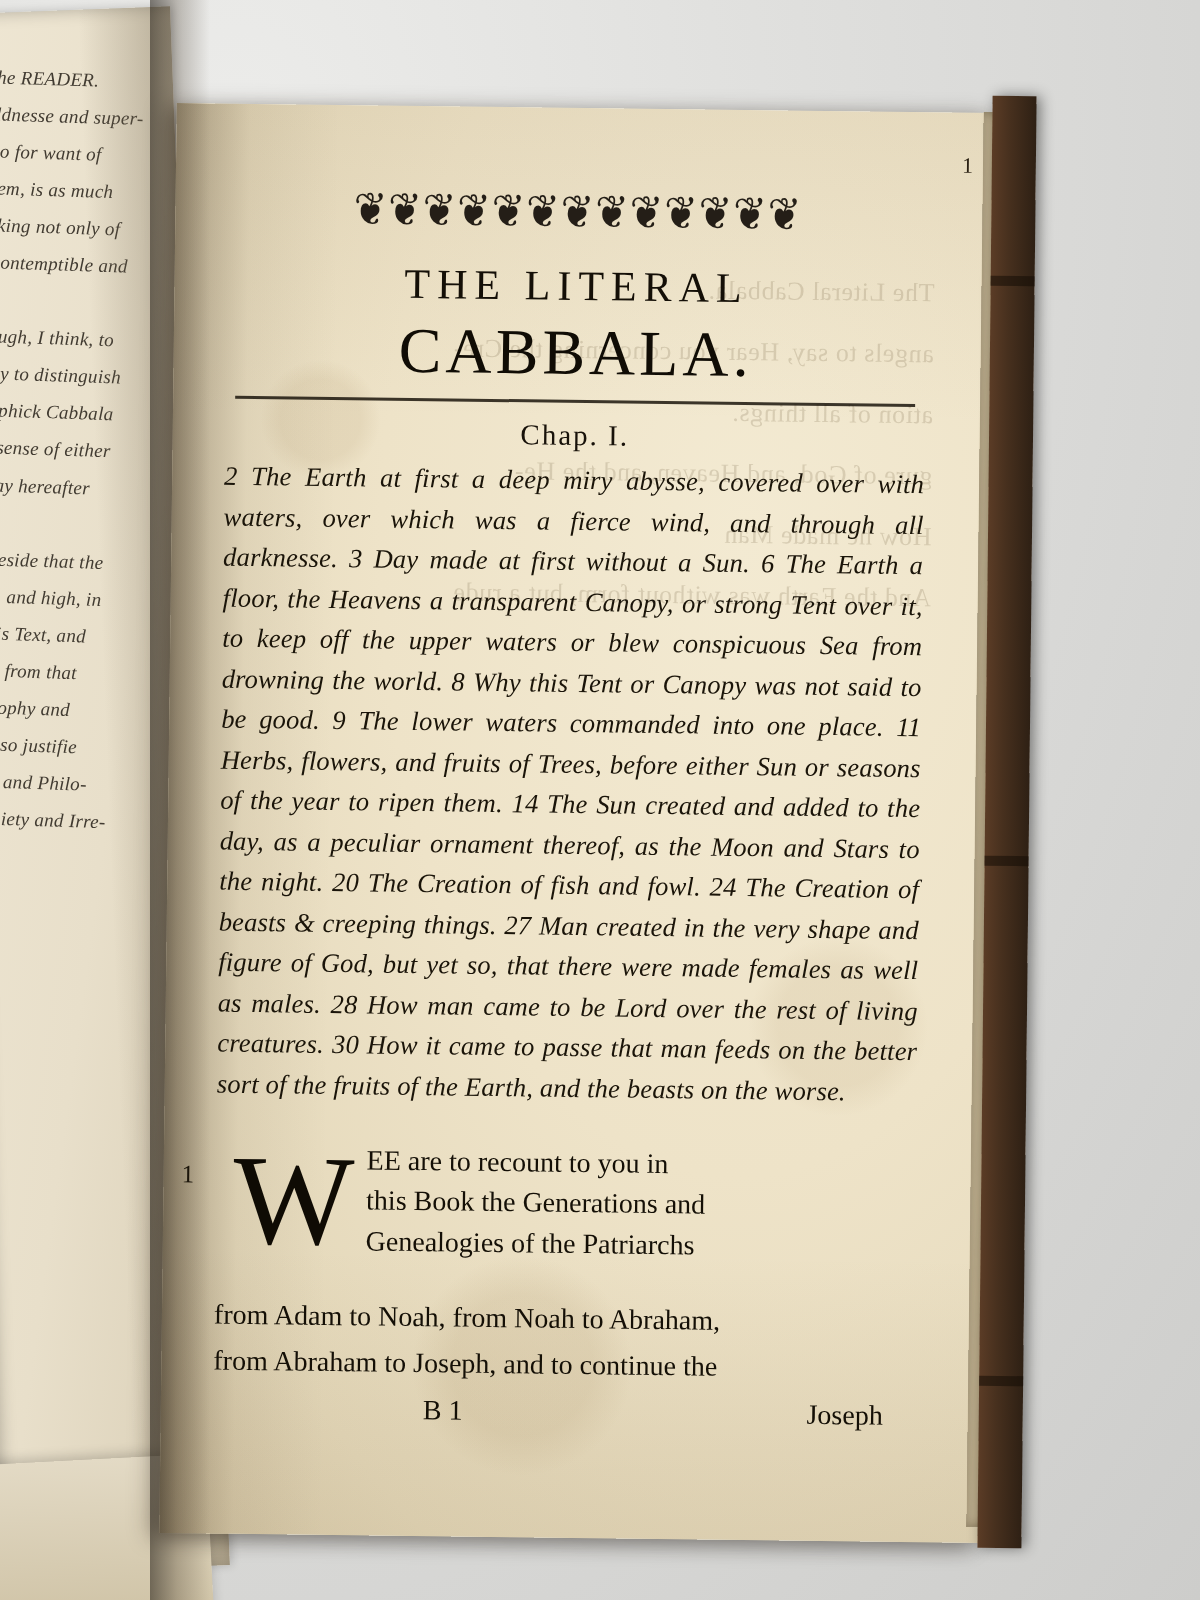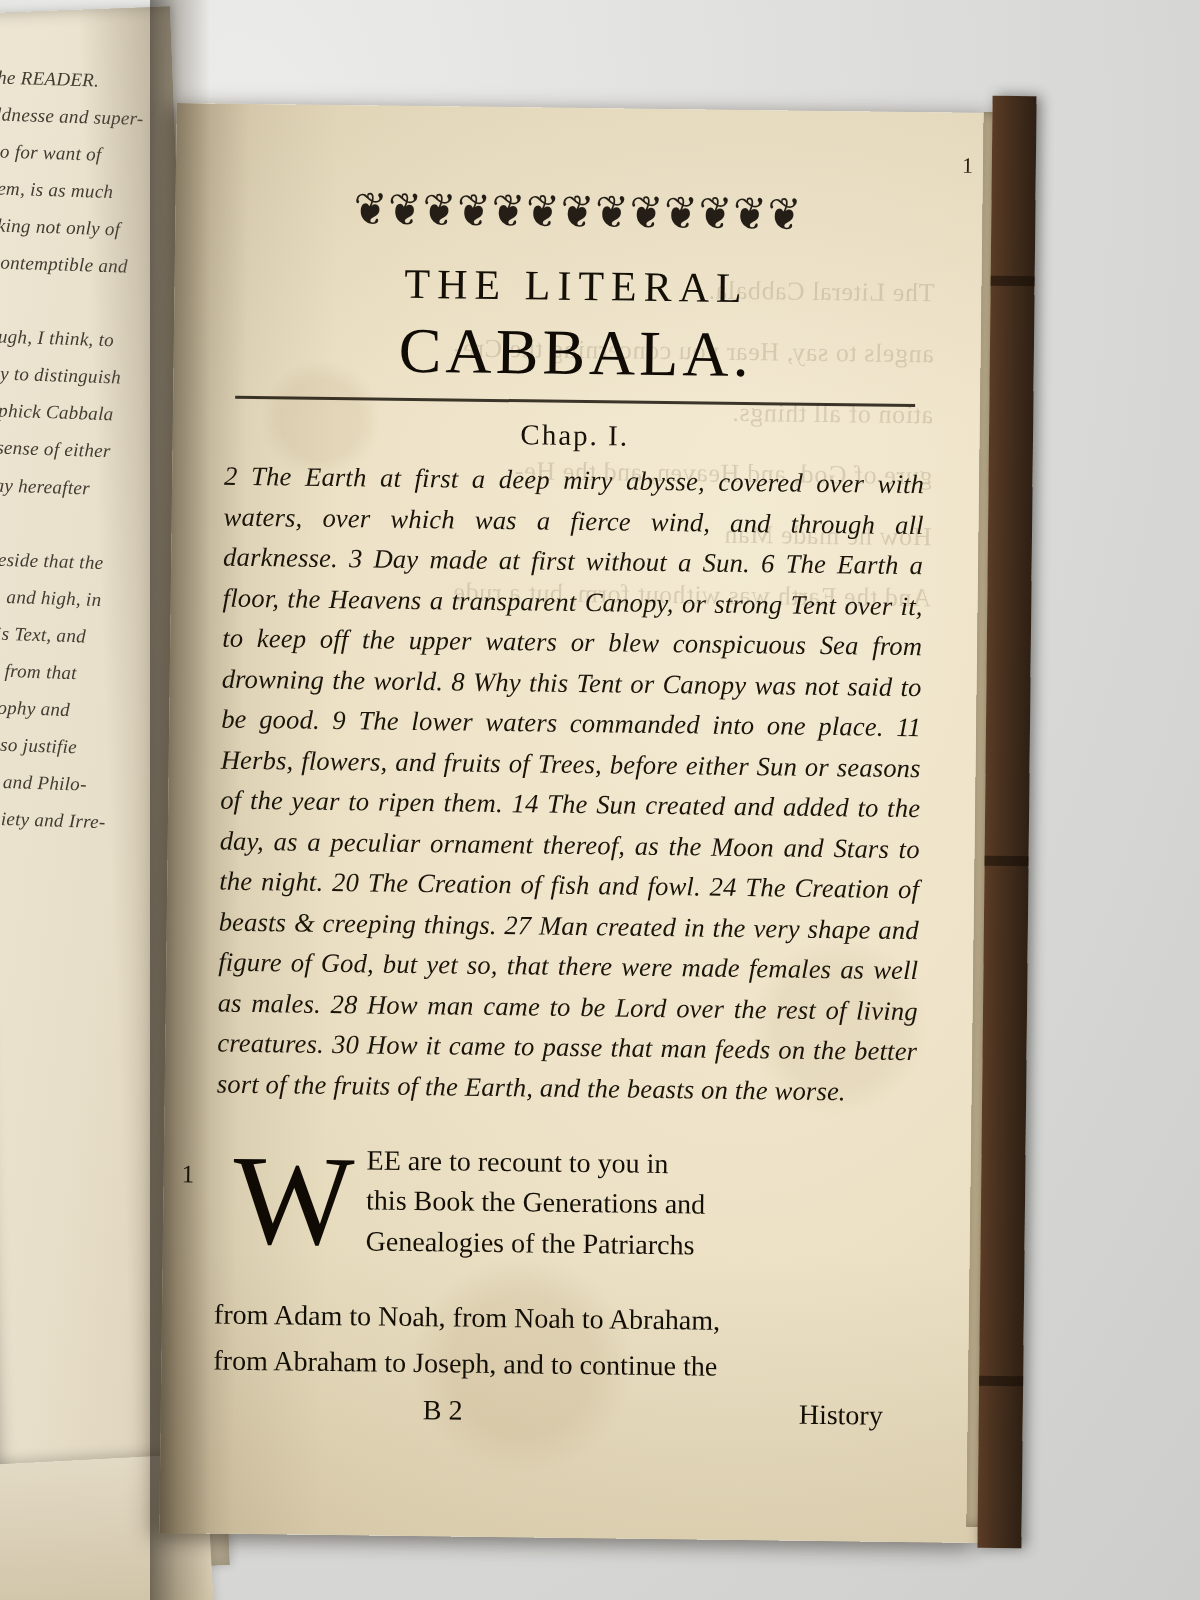--- a/index.html
+++ b/index.html
@@ -341,22 +341,22 @@
         <div class="dropcap-row">
           <span class="verse-one">1</span>
           <span class="dropcap">W</span>
           <span class="body-line">EE are to recount to  you in</span>
           <span class="body-line">this Book the Generations and</span>
           <span class="body-line">Genealogies of the Patriarchs</span>
         </div>
         <div class="body-rest">from Adam to Noah, from Noah to Abraham,</div>
         <div class="body-rest">from Abraham to Joseph, and to continue the</div>
         <div class="signature-row">
-          <span>B 2</span>
-          <span class="catchword">History</span>
+          <span>B 1</span>
+          <span class="catchword">Joseph</span>
         </div>
       </div>
 
     </div>
   </div>
 
   <div class="gutter"></div>
   <div class="text-block-edge"></div>
   <div class="cover">
     <div class="cover-band" style="top:180px"></div>

